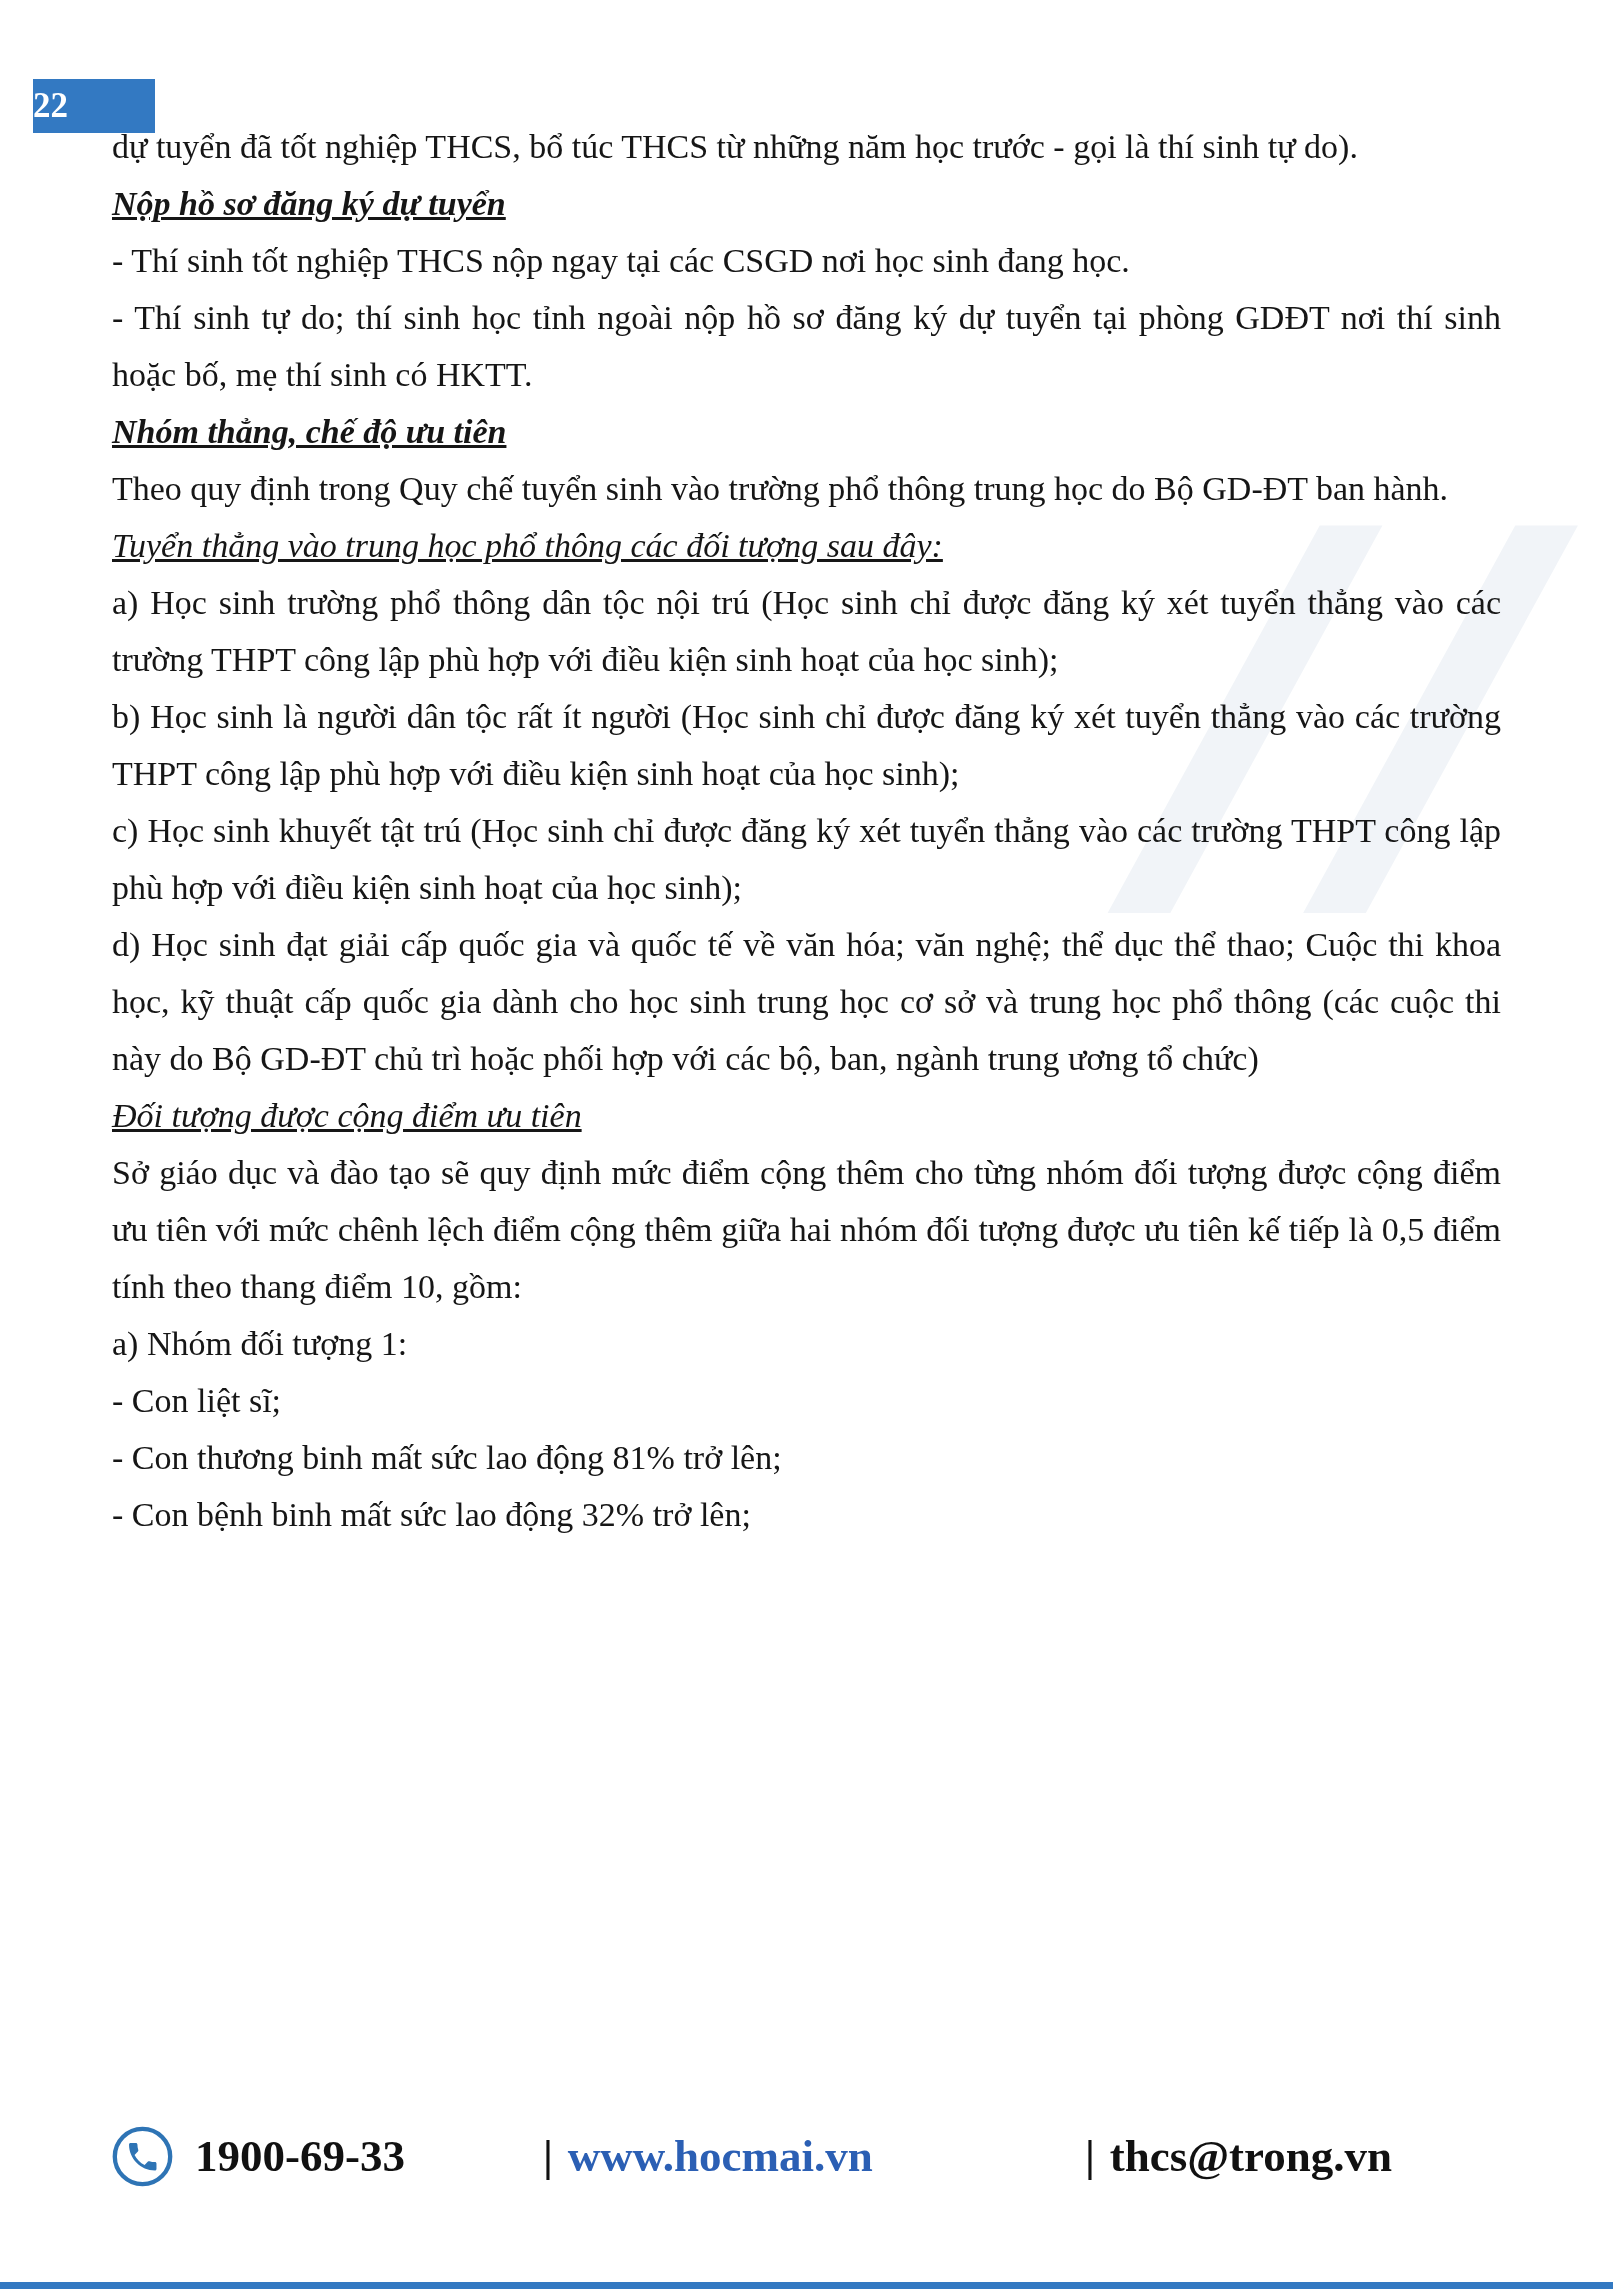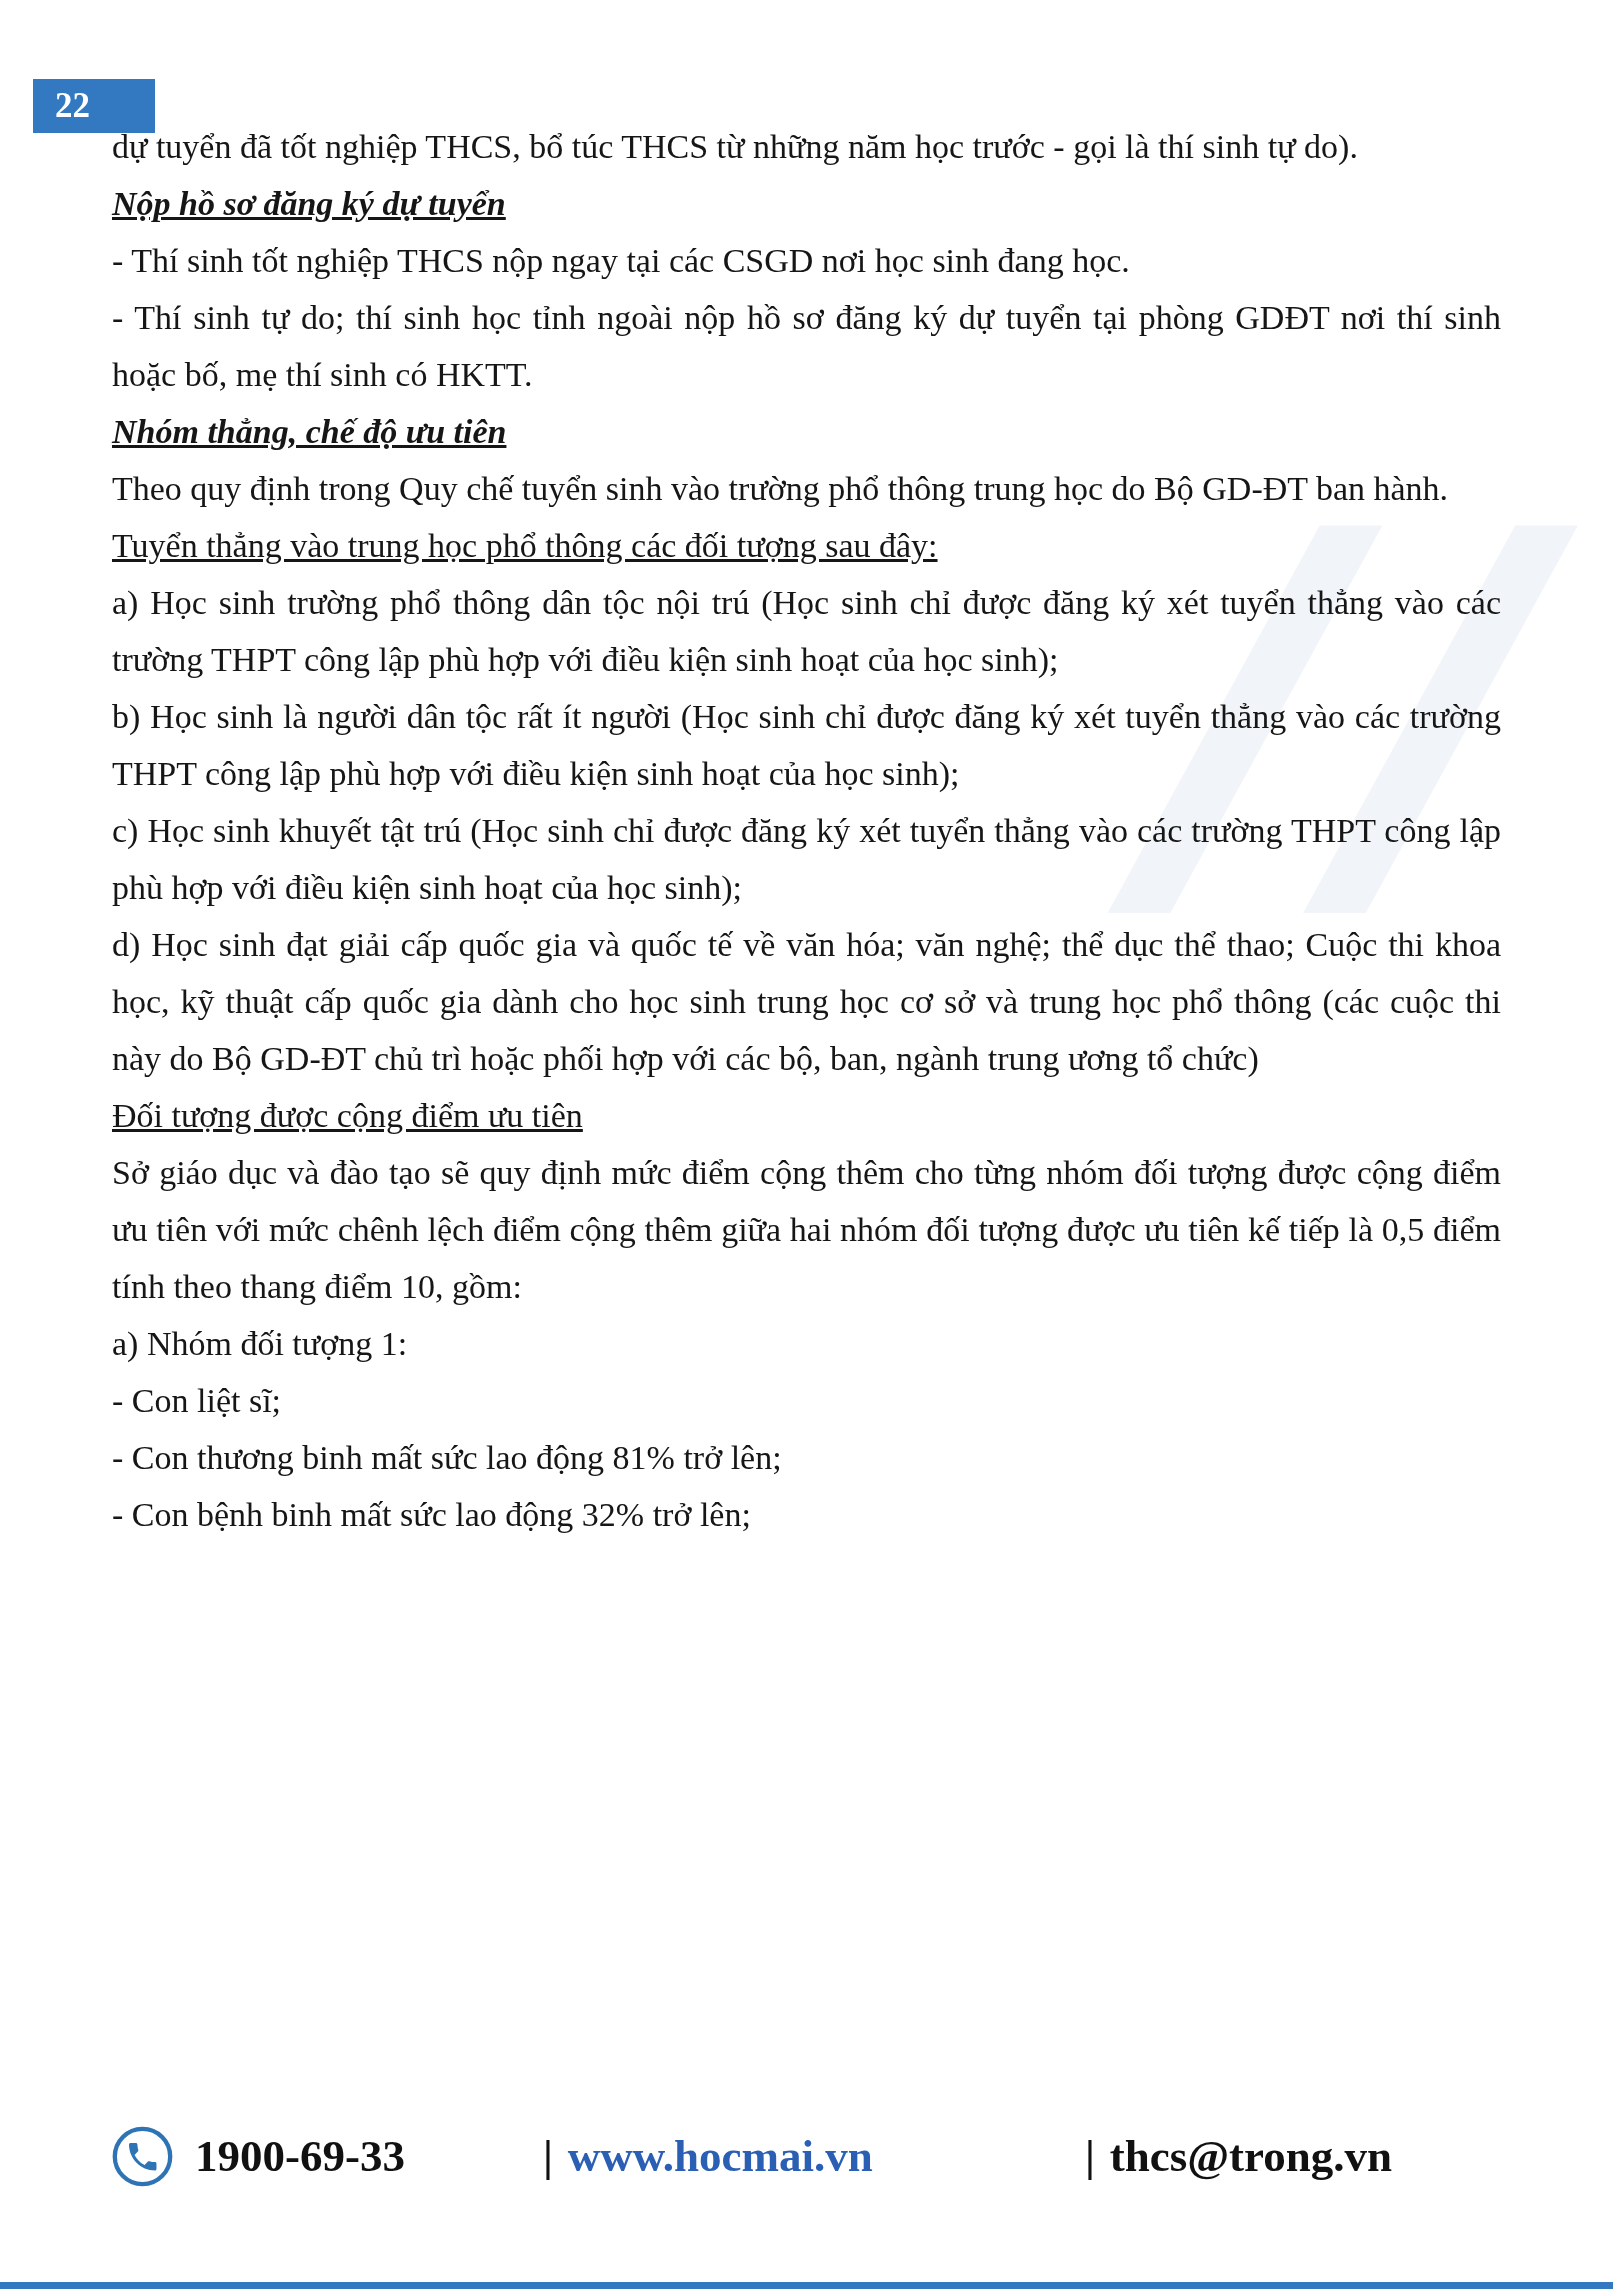--- a/index.html
+++ b/index.html
@@ -20,21 +20,20 @@
   .page-number-badge {
     position: absolute;
     left: 33px;
     top: 79px;
     width: 122px;
     height: 54px;
     background: #3379C2;
     color: #ffffff;
     display: flex;
     align-items: center;
-    padding-left: 22px;
     font-size: 35px;
     font-weight: bold;
   }
   
   .watermark {
     position: absolute;
     left: 1043px;
     top: 461px;
     width: 535px;
     height: 498px;
@@ -52,20 +51,21 @@
   .para { margin: 0; }
   .h-bold {
     font-weight: bold;
     font-style: italic;
     text-decoration: underline;
     font-size: inherit;
     line-height: inherit;
   }
   .h-italic {
     font-weight: normal;
+    font-style: italic;
     text-decoration: underline;
     font-size: inherit;
     line-height: inherit;
   }
   
   .footer {
     position: absolute;
     left: 0;
     top: 2119px;
     width: 1613px;

